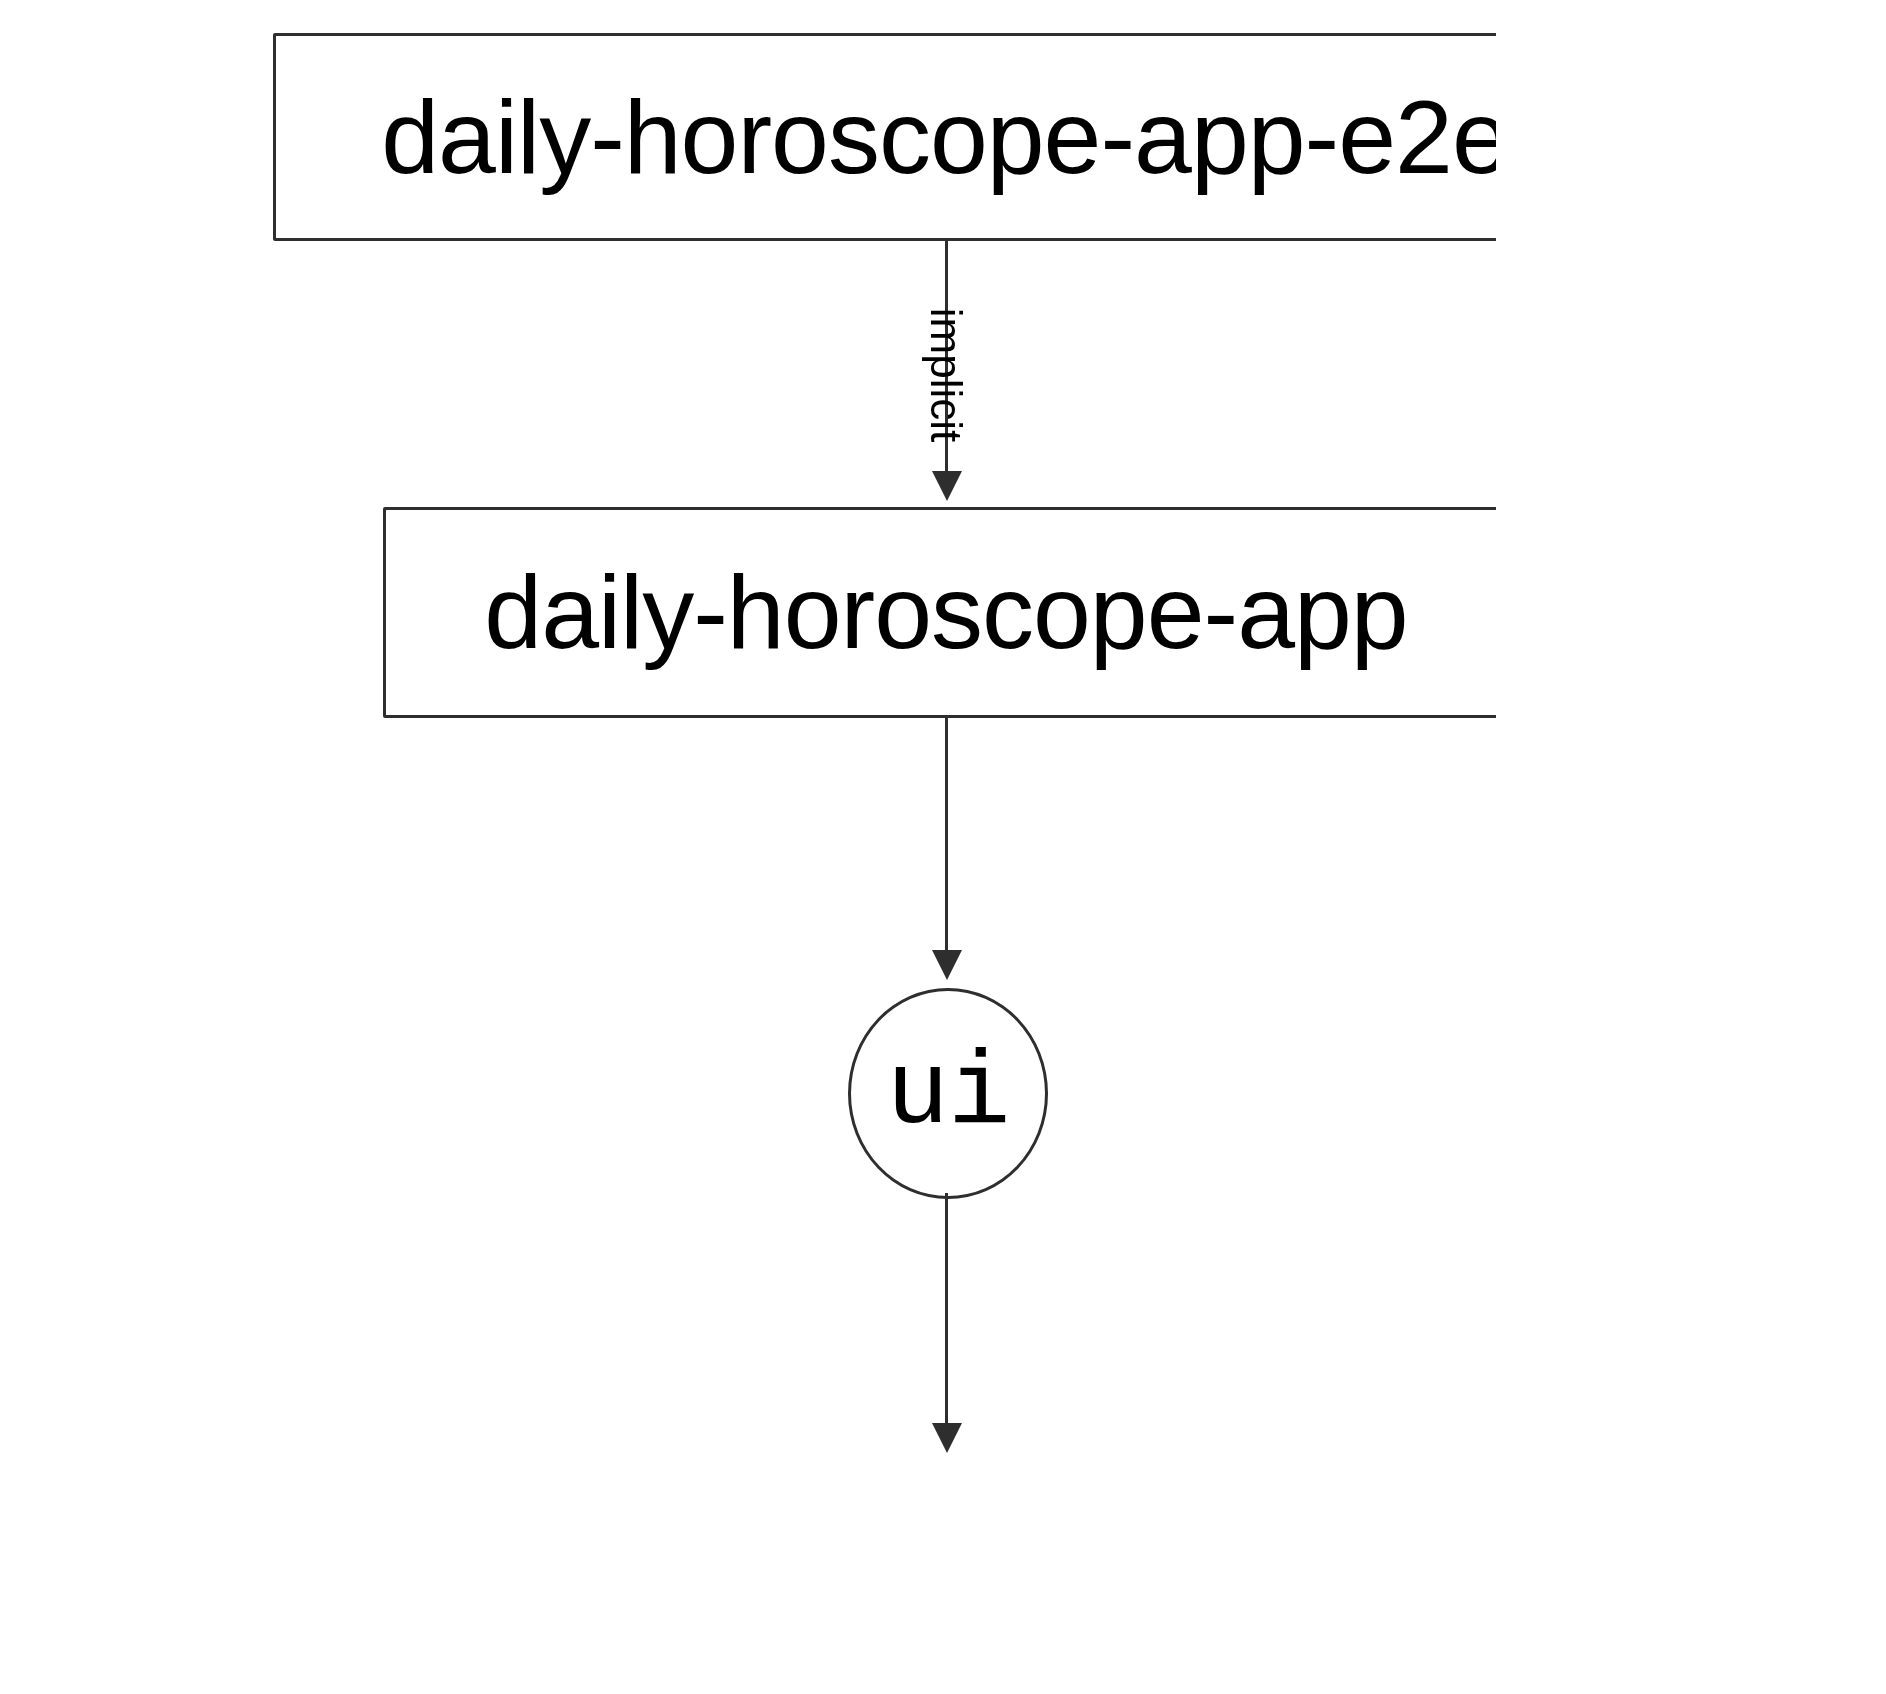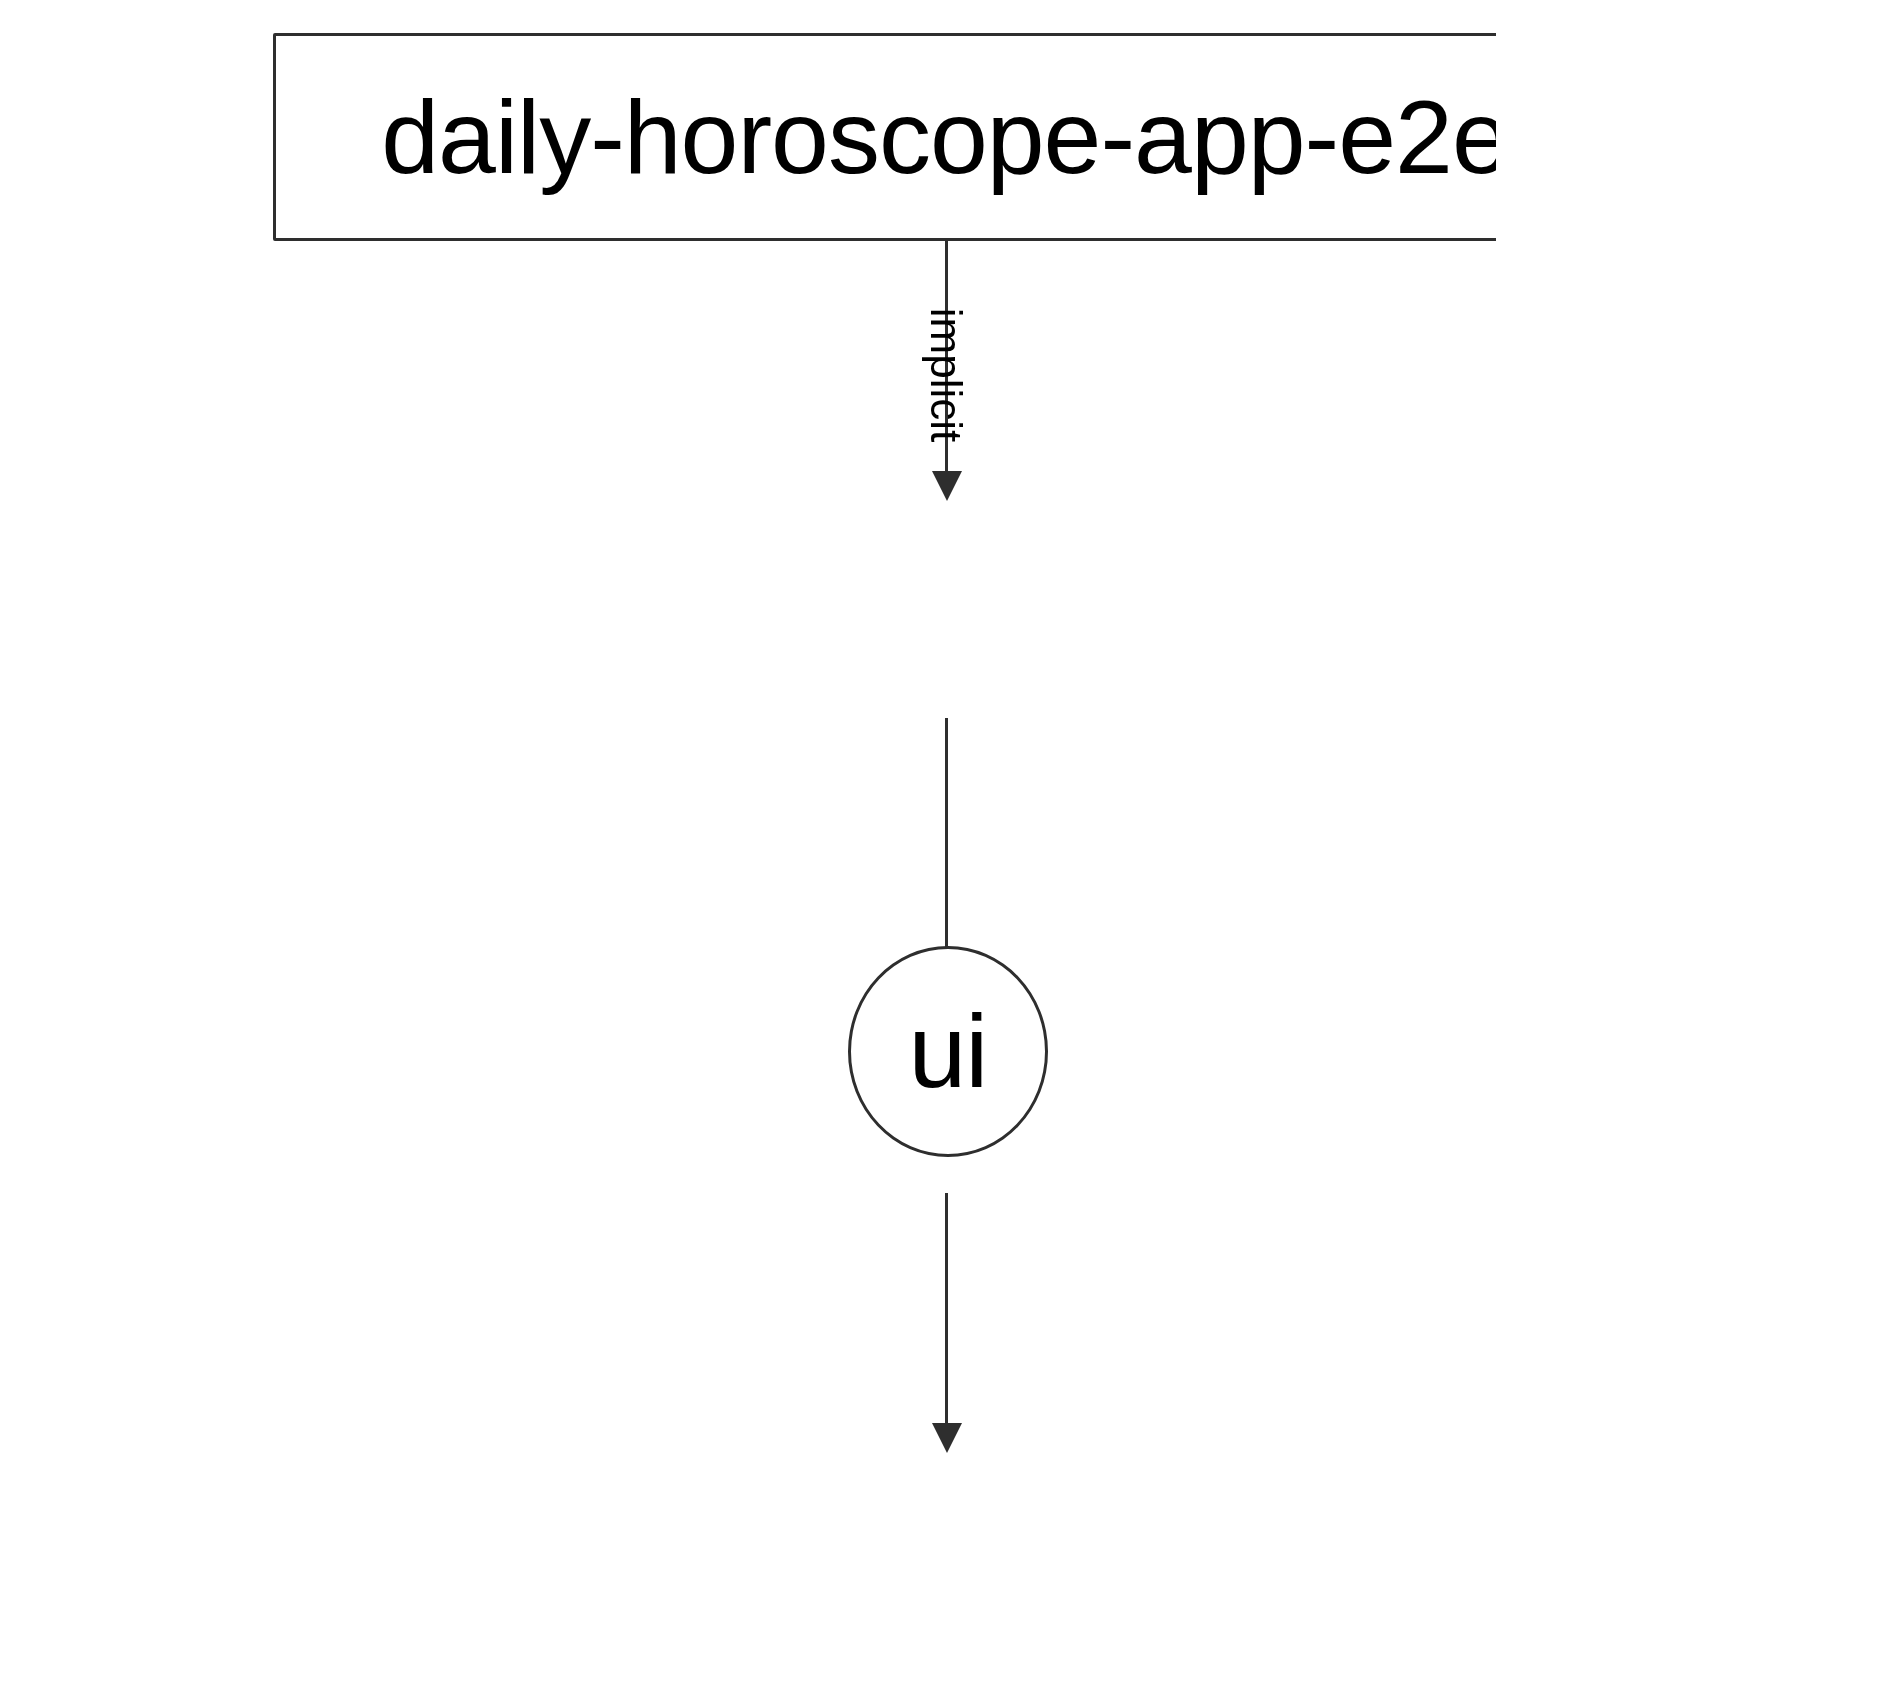--- a/index.html
+++ b/index.html
@@ -52,21 +52,21 @@
     position: absolute;
     font-size: 44px;
     letter-spacing: 0px;
     color: #000000;
     transform: translate(-50%, -50%) rotate(90deg);
     white-space: nowrap;
   }
   
   #node-e2e    { left: 273px; top: 33px;   width: 1344px; height: 208px; }
   #node-app    { left: 383px; top: 507px;  width: 1126px; height: 211px; }
-  #node-ui     { left: 848px; top: 946px;  width: 200px;  height: 211px; }
+  #node-ui     { left: 848px; top: 988px;  width: 200px;  height: 211px; font-family: Liberation Mono, monospace; }
   #node-models { left: 710px; top: 1455px; width: 470px;  height: 228px; }
   
   #edge1-line  { left: 945px; top: 241px;  height: 232px; }
   #edge1-arrow { left: 932px; top: 471px; }
   #edge1-label { left: 946px; top: 375px; }
   #edge2-line  { left: 945px; top: 718px;  height: 234px; }
   #edge2-arrow { left: 932px; top: 950px; }
   #edge3-line  { left: 945px; top: 1193px; height: 232px; }
   #edge3-arrow { left: 932px; top: 1423px; }
 </style>
@@ -74,20 +74,21 @@
 <body>
 
 <div class="canvas">
 
   <div id="node-e2e" class="node rect-node">daily-horoscope-app-e2e</div>
 
   <div id="edge1-line" class="edge-line"></div>
   <div id="edge1-arrow" class="edge-arrowhead"></div>
   <div id="edge1-label" class="edge-label-vertical">implicit</div>
 
+  <div id="node-app" class="node rect-node">daily-horoscope-app</div>
 
   <div id="edge2-line" class="edge-line"></div>
   <div id="edge2-arrow" class="edge-arrowhead"></div>
 
   <div id="node-ui" class="node ellipse-node">ui</div>
 
   <div id="edge3-line" class="edge-line"></div>
   <div id="edge3-arrow" class="edge-arrowhead"></div>
 
 

